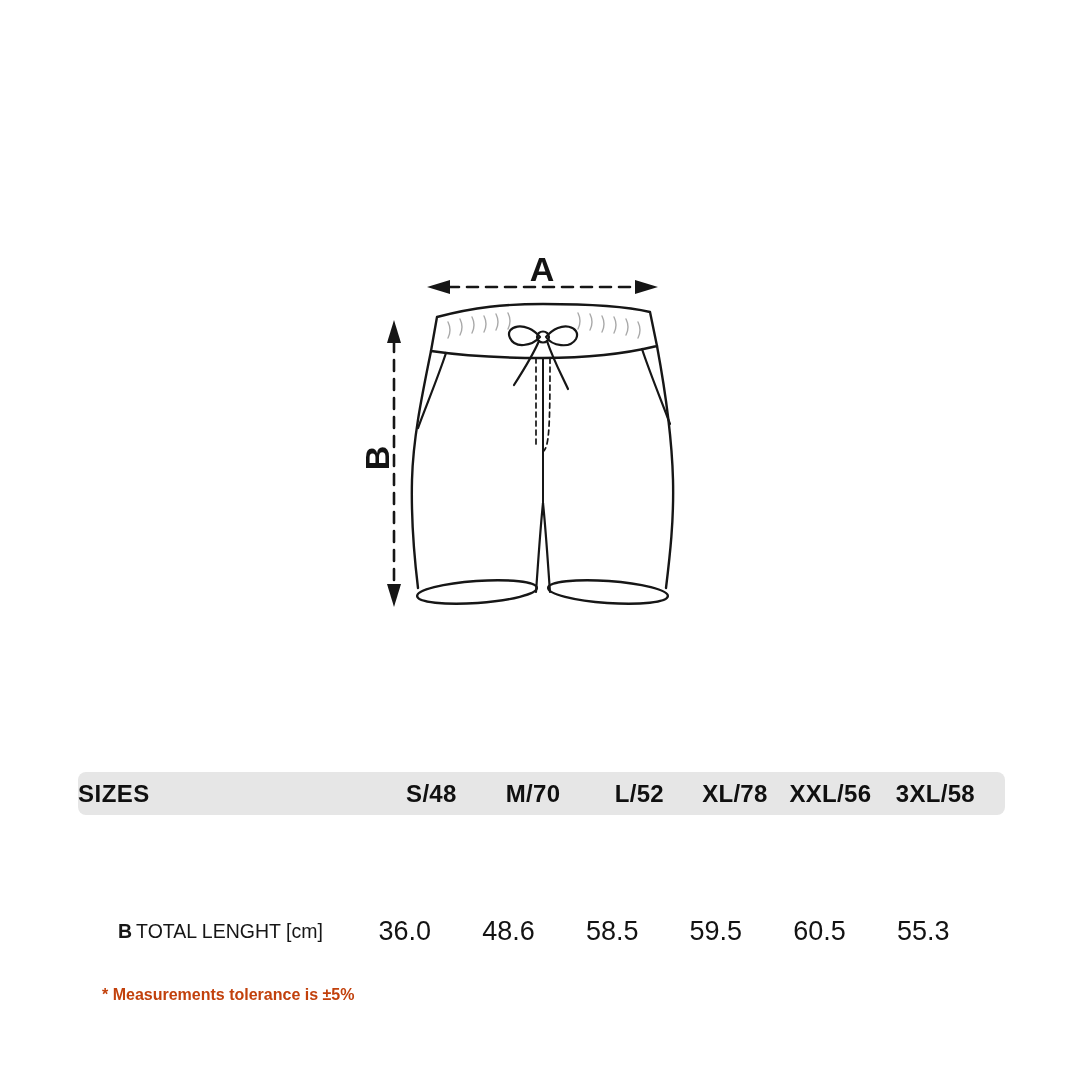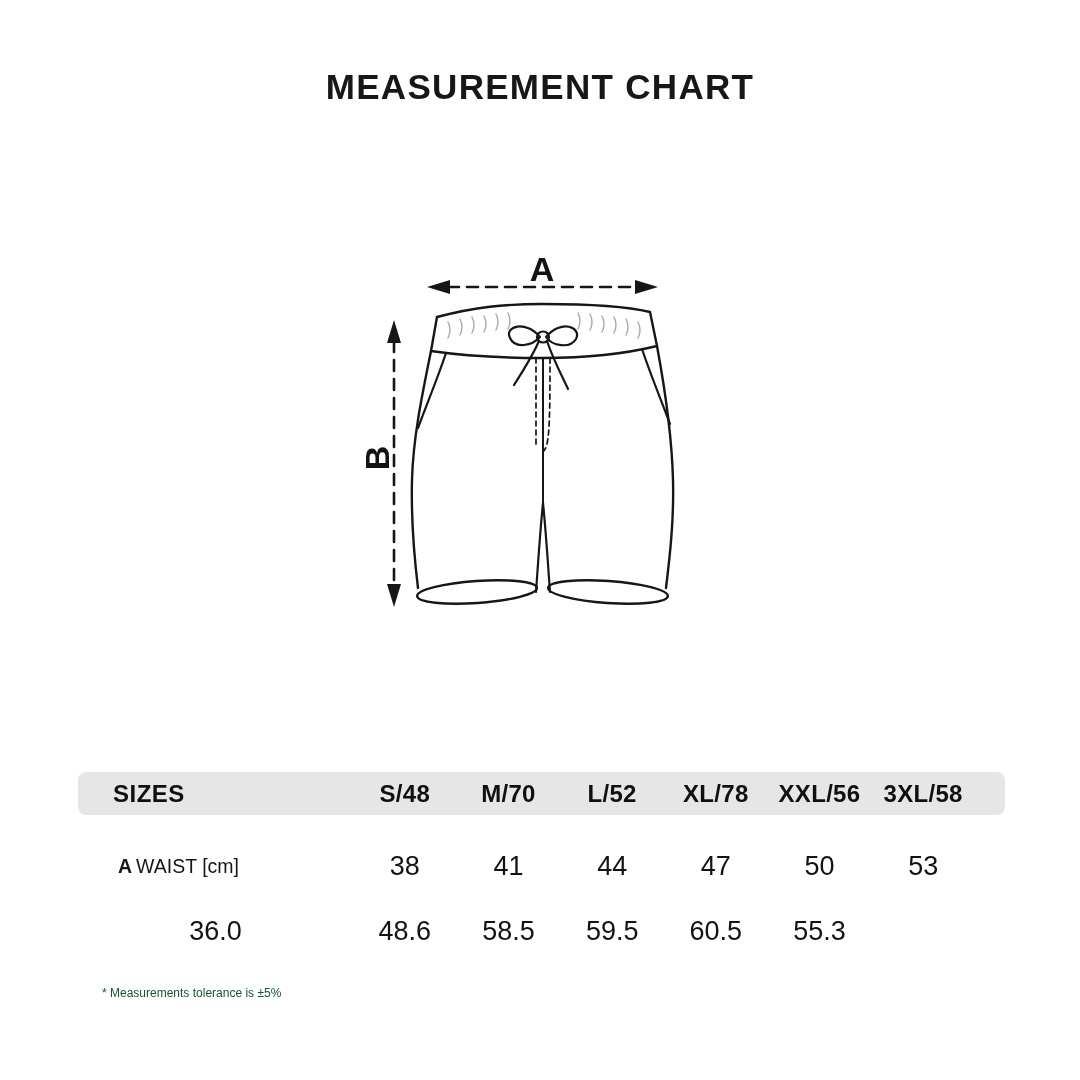--- a/index.html
+++ b/index.html
@@ -13,39 +13,38 @@
     text-align:center; font-size:35px; font-weight:700; letter-spacing:1.3px; color:#171717;
   }
   .diagram-svg { position:absolute; left:340px; top:230px; width:420px; height:410px; }
 
   .tgrid {
     position:absolute; left:78px; width:927px;
     display:grid; grid-template-columns:275px repeat(6,1fr);
     align-items:center; padding-right:30px;
   }
   .thead { top:772px; height:43px; background:#e6e6e6; border-radius:8px; }
-  .thead .cell { font-size:24px; font-weight:700; text-align:center; color:#101010; letter-spacing:0.3px; }
-  .thead .first { text-align:left; padding-left:35px; letter-spacing:0.5px; }
+  .thead .cell { font-size:24px; font-weight:700; text-align:right; color:#101010; letter-spacing:0.3px; }
+  .thead .first { text-align:left; letter-spacing:0.5px; }
   .row-a { top:845px; height:42px; }
   .row-b { top:910px; height:42px; }
   .trow .num { font-size:27px; font-weight:400; text-align:center; color:#131313; }
   .rowlabel { padding-left:40px; font-size:19.5px; color:#161616; white-space:nowrap; }
   .rowkey { font-weight:700; margin-right:4px; }
-  .footnote { position:absolute; left:102px; top:986px; font-size:12px; color:#14532d; }
+  .footnote { position:absolute; left:102px; top:986px; font-size:16px; color:#c2410c;font-weight:bold; }
 
   .ink-stroke { stroke:#161616; fill:none; stroke-linecap:round; stroke-linejoin:round; }
   .gather { stroke:#a9a9a9; stroke-width:1.4; fill:none; stroke-linecap:round; }
   .dim-letter { font-family:"Liberation Sans", sans-serif; font-size:34px; font-weight:700; fill:#131313; }
 </style>
 </head>
 <body>
 
 <div class="page">
 
-  <h1 class="title">MEASUREMENT CHART</h1>
 
   <svg class="diagram-svg" viewBox="340 230 420 410">
 
     <g>
       <line x1="448" y1="287" x2="637" y2="287" class="ink-stroke" stroke-width="2.6" stroke-dasharray="11 8"></line>
       <polygon points="427,287 450,280 450,294" fill="#161616"></polygon>
       <polygon points="658,287 635,280 635,294" fill="#161616"></polygon>
     </g>
     <text x="542" y="281" text-anchor="middle" class="dim-letter">A</text>
 
@@ -105,33 +104,25 @@
   <div class="tgrid thead">
     <div class="cell first">SIZES</div>
     <div class="cell">S/48</div>
     <div class="cell">M/70</div>
     <div class="cell">L/52</div>
     <div class="cell">XL/78</div>
     <div class="cell">XXL/56</div>
     <div class="cell">3XL/58</div>
   </div>
 
-  <div class="tgrid trow row-a">
-    <div class="cell rowlabel">
-      <span class="rowkey">A</span><span class="rowname">WAIST [cm]</span>
-    </div>
-    <div class="cell num">38</div>
-    <div class="cell num">41</div>
-    <div class="cell num">44</div>
-    <div class="cell num">47</div>
-    <div class="cell num">50</div>
-    <div class="cell num">53</div>
-  </div>
 
   <div class="tgrid trow row-b">
+    <div class="cell rowlabel">
+      <span class="rowkey">B</span><span class="rowname">TOTAL LENGHT [cm]</span>
+    </div>
     <div class="cell num">36.0</div>
     <div class="cell num">48.6</div>
     <div class="cell num">58.5</div>
     <div class="cell num">59.5</div>
     <div class="cell num">60.5</div>
     <div class="cell num">55.3</div>
   </div>
 
   <div class="footnote">* Measurements tolerance is ±5%</div>
 

